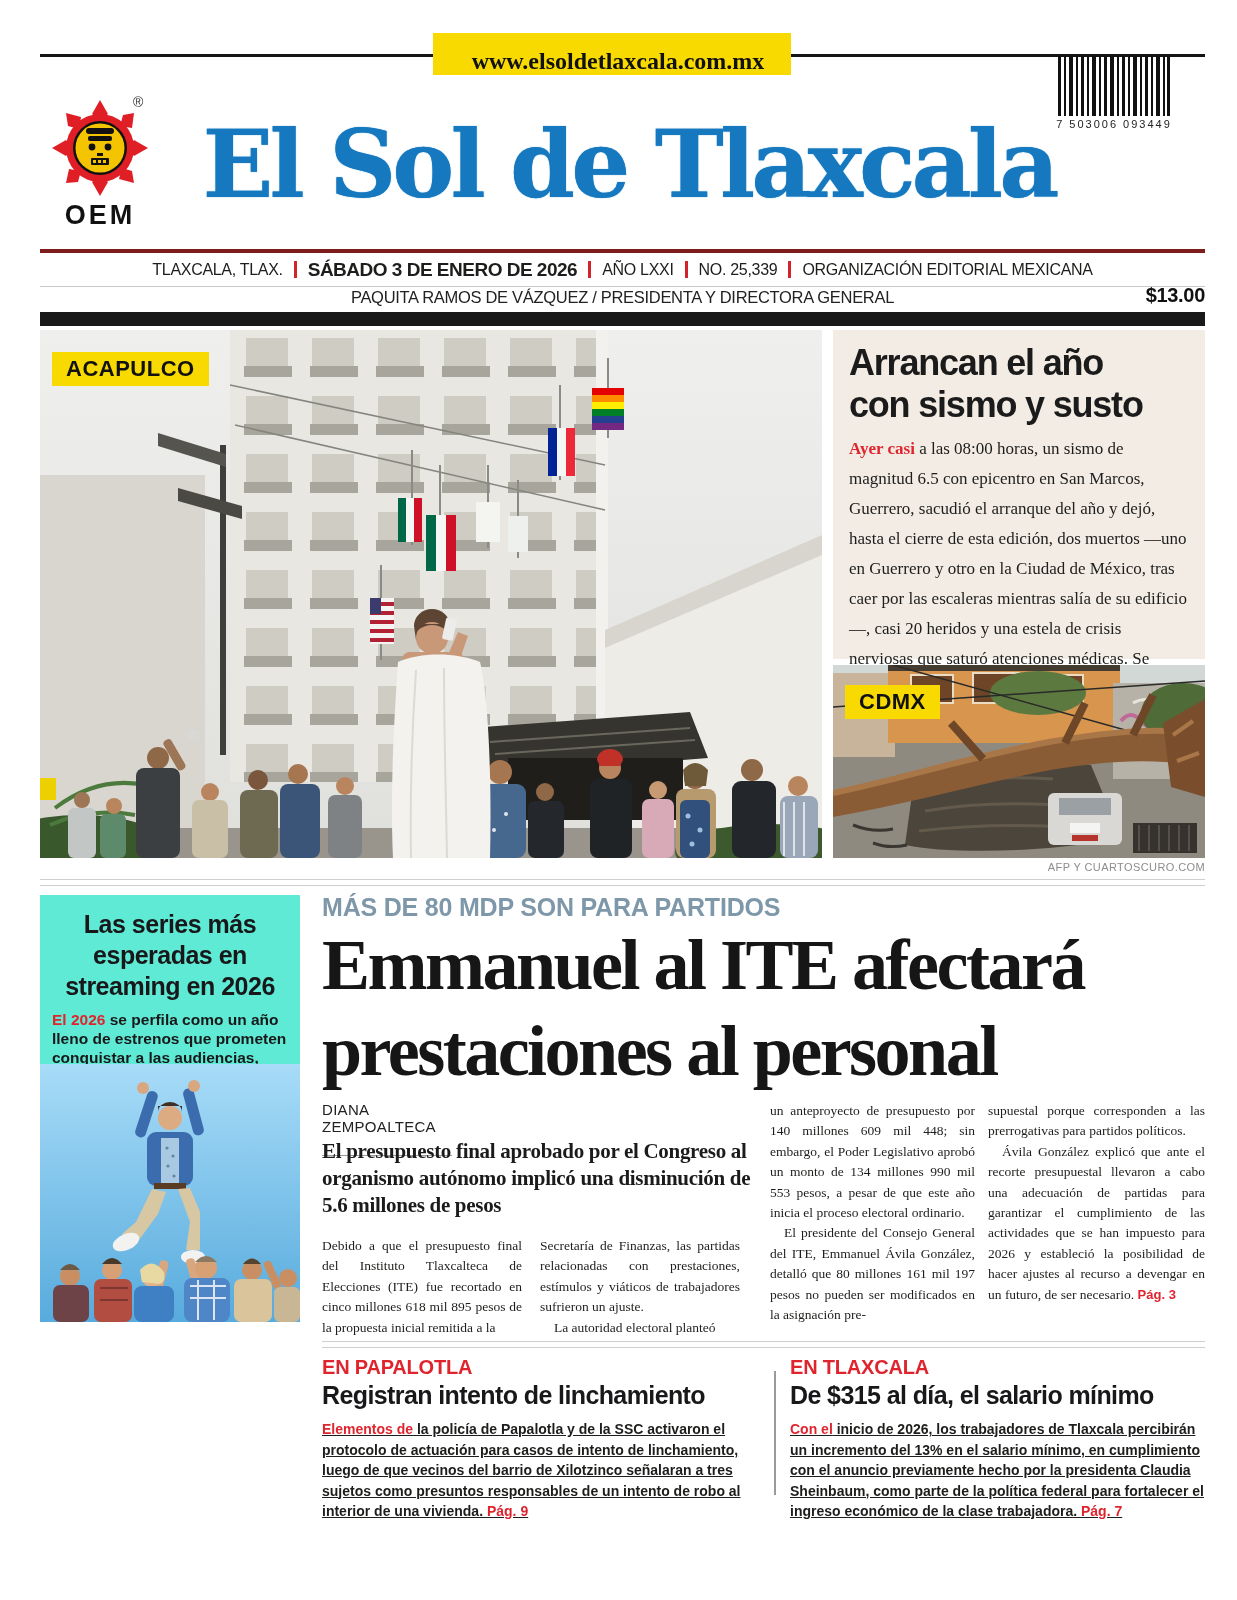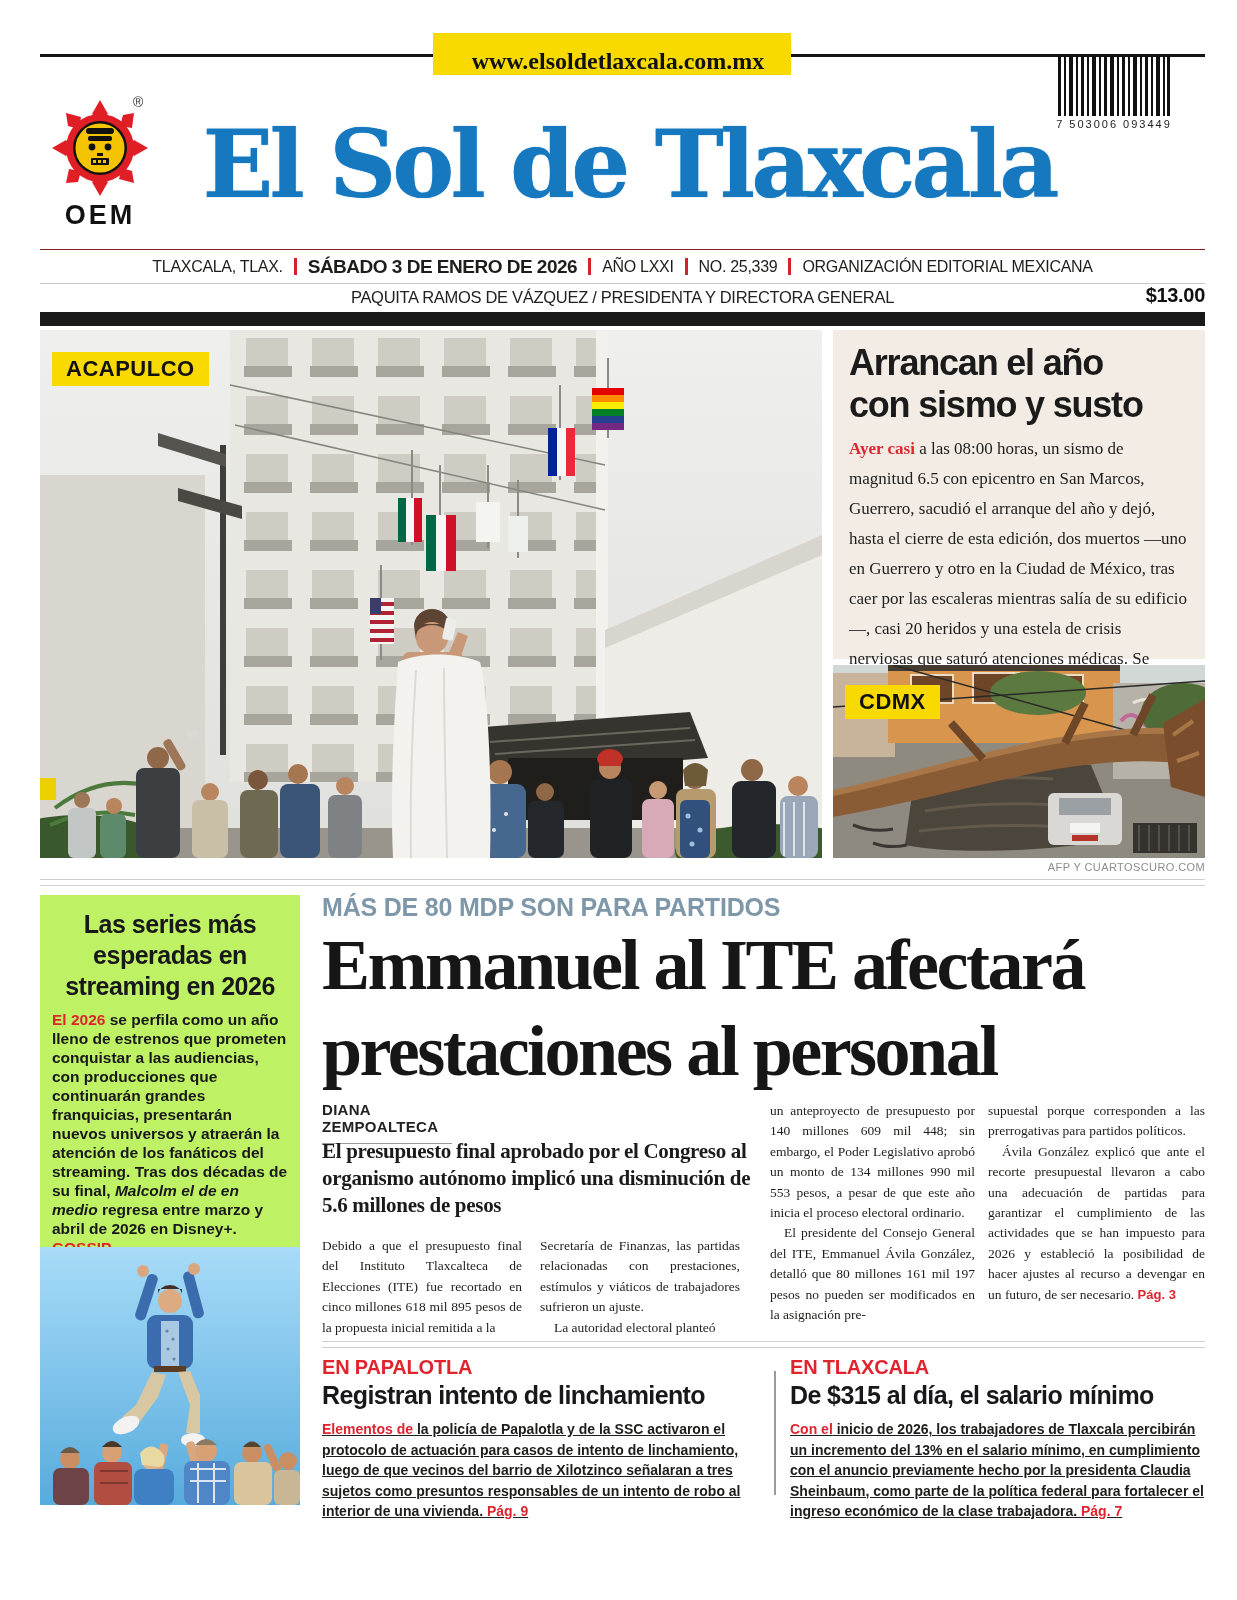--- a/index.html
+++ b/index.html
@@ -13,21 +13,21 @@
       display:flex;align-items:flex-end;justify-content:center;
       font-family:"Liberation Serif",serif;font-weight:bold;font-size:24px;color:#111;padding-left:12px;}
   .masthead{left:150px;top:84px;width:958px;height:160px;display:flex;align-items:center;justify-content:center;
       font-family:"DejaVu Serif",serif;font-weight:bold;font-size:93px;letter-spacing:-4px;
       color:#1679c0;text-shadow:0 0 1px #1679c0;white-space:nowrap;}
   .reg-mark{left:133px;top:94px;font-size:14px;color:#333;}
   .oem-word{left:50px;top:200px;width:100px;text-align:center;font-weight:bold;font-size:27px;
       letter-spacing:3px;color:#111;}
   .barcode-digits{left:1056px;top:118px;width:116px;text-align:center;font-size:11px;letter-spacing:2px;color:#222;}
 
-  .dateline{left:40px;top:249px;width:1165px;height:33px;border-top:1px solid #7f1d1d;border-bottom:1px solid #c9c9c9;
+  .dateline{left:40px;top:249px;width:1165px;height:33px;border-top:4px solid #7f1d1d;border-bottom:1px solid #c9c9c9;
       display:flex;align-items:center;justify-content:center;gap:11px;font-size:16px;color:#1d1d1b;
       letter-spacing:-0.3px;}
   .dl-sep{width:3px;height:17px;background:#d2222a;}
   .dl-date{font-weight:bold;font-size:19px;letter-spacing:-0.5px;}
   .publisher-row{left:40px;top:283px;width:1165px;height:28px;display:flex;align-items:center;justify-content:center;
       font-size:16.5px;letter-spacing:-0.3px;color:#222;}
   .price{position:absolute;right:0;top:1px;font-weight:bold;font-size:20px;color:#111;}
   .black-bar{left:40px;top:312px;width:1165px;height:14px;background:#191919;}
 
   
@@ -40,33 +40,33 @@
 
   
   .quake-panel{left:833px;top:330px;width:372px;height:329px;background:#f2ece4;box-sizing:border-box;
       padding:12px 16px 10px 16px;}
   .quake-headline{font-weight:bold;font-size:36px;line-height:42px;letter-spacing:-1.2px;color:#1b1b1b;}
   .quake-body{margin-top:8px;font-family:"Liberation Serif",serif;font-size:17px;line-height:30px;color:#1d1d1b;}
   .lead-red{color:#e0242e;font-weight:bold;}
   .ref-red{color:#e0242e;font-weight:bold;font-family:"Liberation Sans",sans-serif;font-size:16px;}
 
   
-  .sidebar{left:40px;top:895px;width:260px;height:610px;background:#bef264;}
+  .sidebar{left:40px;top:895px;width:260px;height:427px;background:#5eead4;}
   .sb-title{padding:14px 10px 0 10px;text-align:center;font-weight:bold;font-size:25px;line-height:31px;
       letter-spacing:-0.5px;color:#18181a;}
   .sb-body{margin:8px 12px 0 12px;font-size:15.5px;line-height:19px;font-weight:600;color:#18181a;}
   .sb-photo{position:absolute;left:0;bottom:0;width:260px;height:258px;}
 
   
   .main-story{left:322px;top:893px;width:883px;height:707px;}
   .kicker{font-weight:bold;font-size:25px;letter-spacing:-0.2px;color:#7e98aa;}
   .headline{font-family:"Liberation Serif",serif;font-weight:bold;font-size:72px;line-height:86px;
       letter-spacing:-2.5px;color:#161616;white-space:nowrap;}
-  .byline{position:absolute;left:0;top:208px;font-weight:bold;font-size:15px;letter-spacing:0.3px;
-      border-bottom:1px solid #9a9a9a;padding-bottom:8px;width:130px;color:#222;}
+  .byline{position:absolute;left:0;top:208px;font-weight:normal;font-size:15px;letter-spacing:0.3px;
+      border-bottom:1px solid #9a9a9a;padding-bottom:20px;width:130px;color:#222;}
   .subhead{position:absolute;left:0;top:245px;width:432px;font-family:"Liberation Serif",serif;
       font-weight:bold;font-size:21px;line-height:27px;letter-spacing:-0.3px;color:#1b1b1b;}
   .news-col{position:absolute;font-family:"Liberation Serif",serif;font-size:13.5px;line-height:20.4px;
       color:#1d1d1b;text-align:justify;}
   .news-col p{margin:0;}
   .news-col p.ind{text-indent:14px;}
   .ref-red-sm{color:#e0242e;font-weight:bold;font-family:"Liberation Sans",sans-serif;font-size:13px;}
   .b-rule{position:absolute;width:883px;height:1px;background:#cfcfcf;left:0;}
   .v-div{position:absolute;left:452px;top:478px;width:2px;height:124px;background:#9a9a9a;}
 

